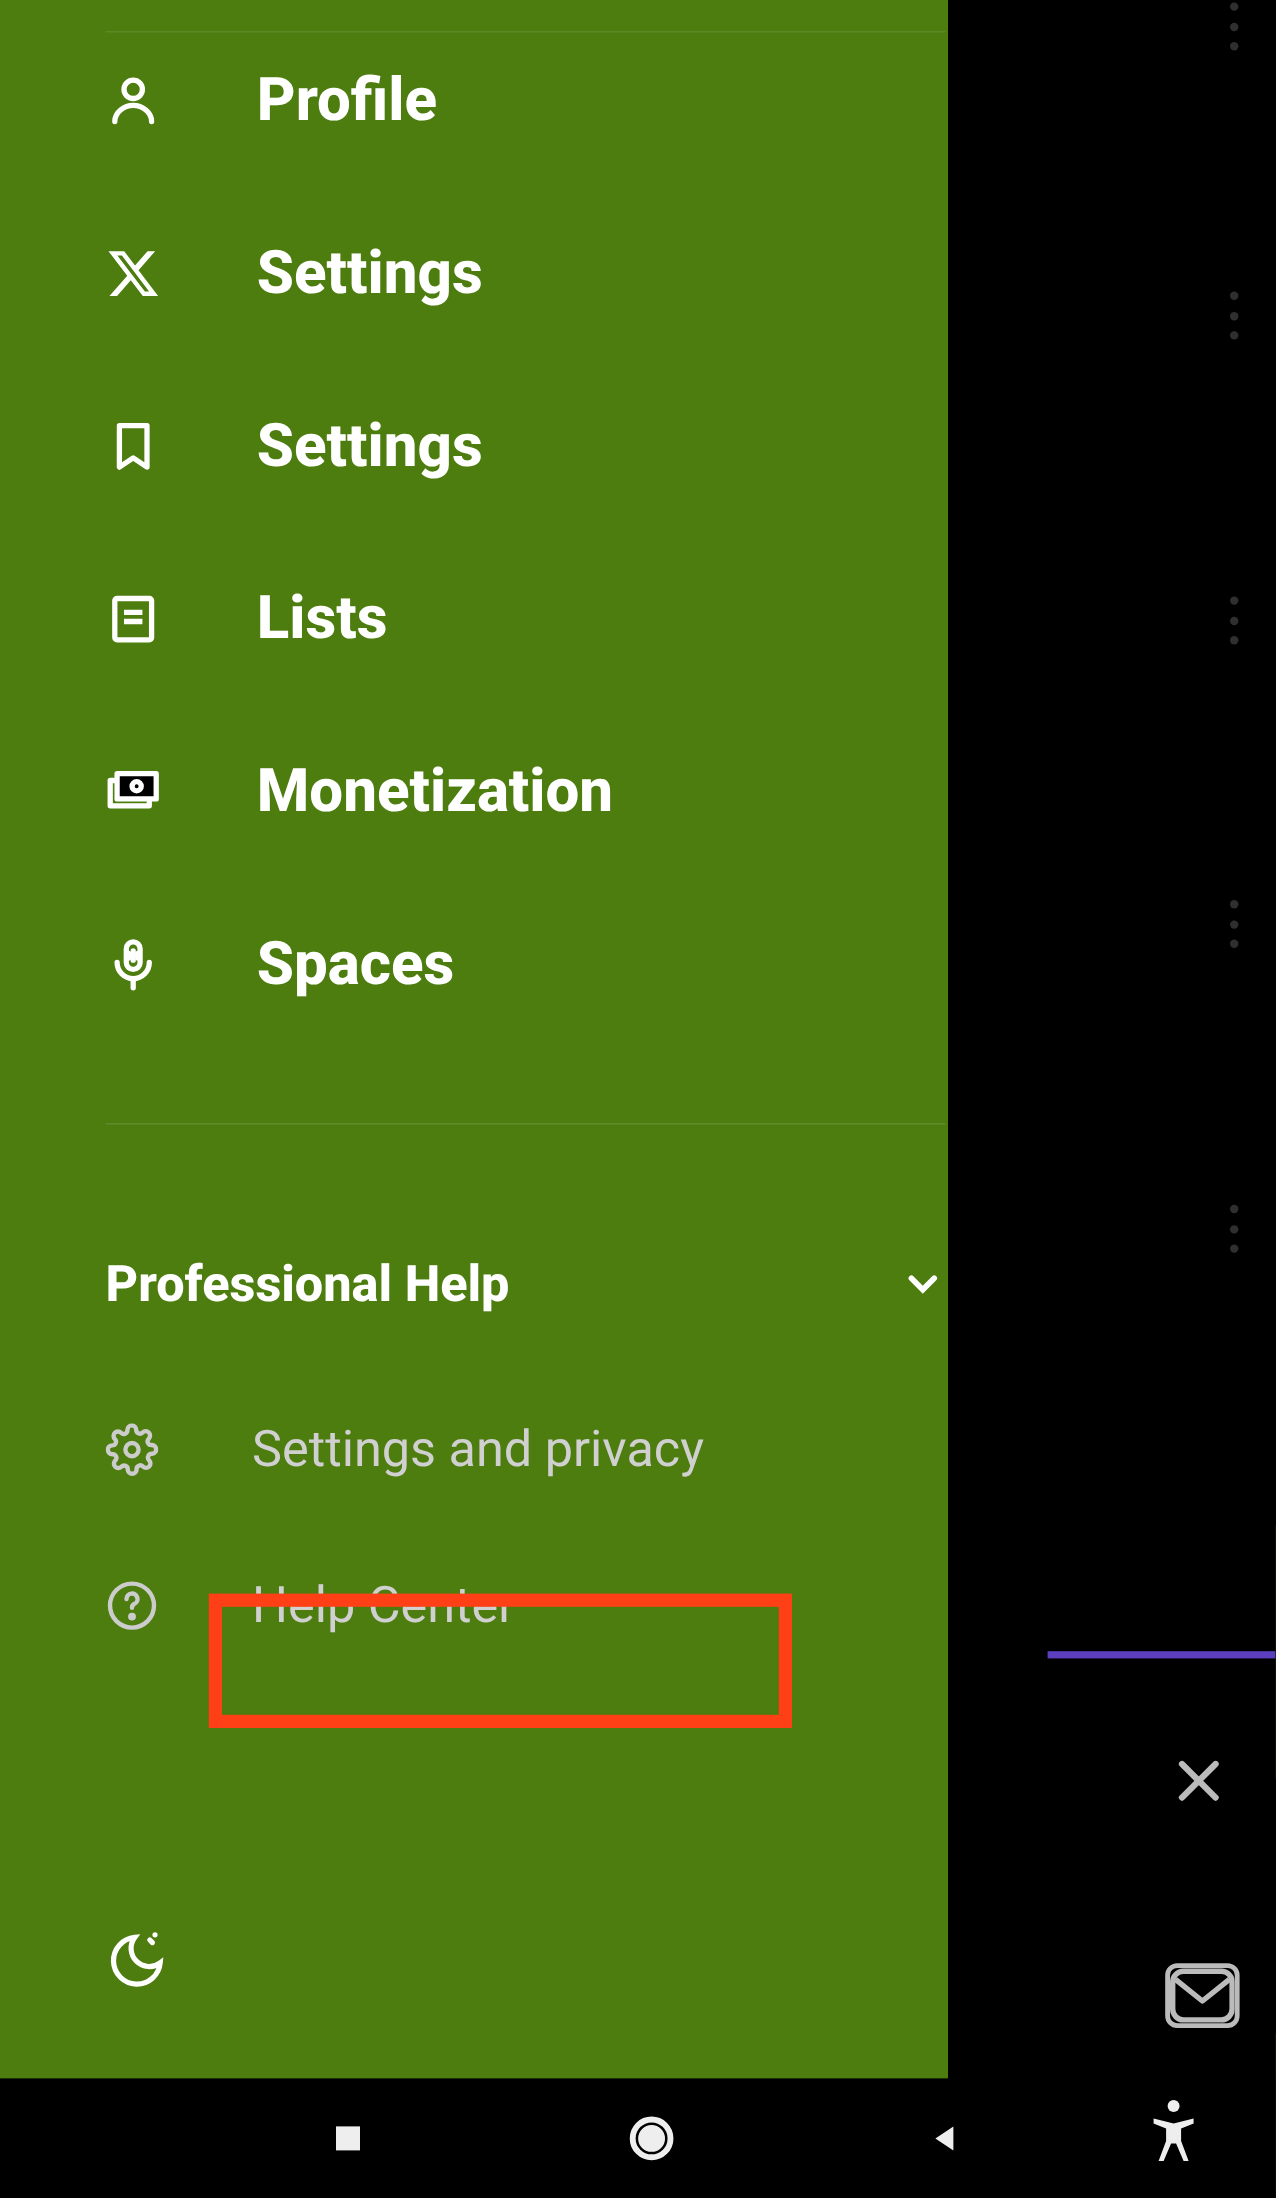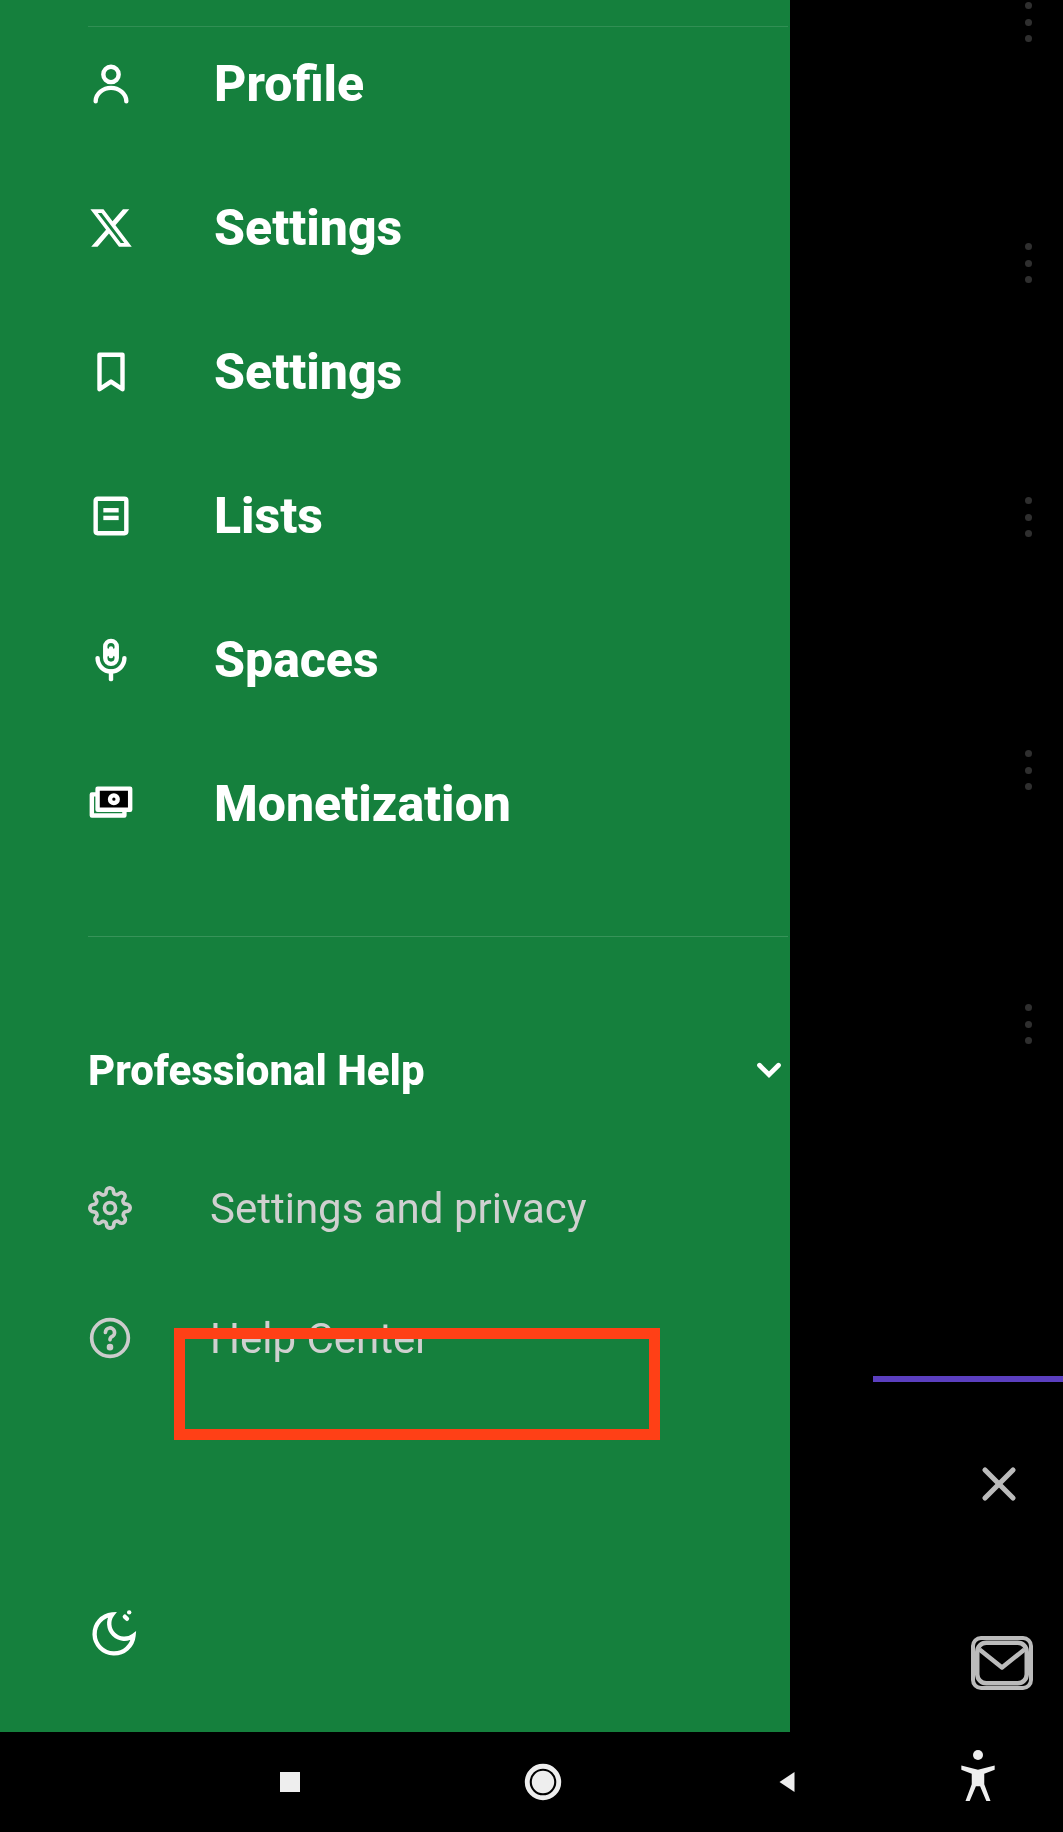--- a/index.html
+++ b/index.html
@@ -1,17 +1,17 @@
 <!DOCTYPE html>
 <html><head>
 <meta charset="utf-8">
 <style>
   html,body{margin:0;padding:0;background:#000;color:#fff;font-family:-apple-system,BlinkMacSystemFont,"Segoe UI",Roboto,Helvetica,Arial,sans-serif;}
   body{width:1063px;height:1832px;overflow:hidden;position:relative;}
-  .drawer{position:absolute;left:0;top:0;width:790px;height:100%;background:#15803d;box-sizing:border-box;padding:0 88px;}
+  .drawer{position:absolute;left:0;top:0;width:790px;height:100%;background:#4d7c0f;box-sizing:border-box;padding:0 88px;}
   .top-divider{position:absolute;top:26px;left:88px;right:0;height:1px;background:rgba(255,255,255,0.12);width:700px;}
   .nav{padding-top:12px;}
   .nav-item{display:flex;align-items:center;height:144px;cursor:pointer;}
   .nav-icon{width:46px;display:flex;align-items:center;justify-content:flex-start;}
   .nav-icon svg{width:46px;height:46px;}
   .nav-label{margin-left:80px;font-size:50px;font-weight:800;letter-spacing:0px;color:#fff;}
   .mid-divider{height:1px;background:rgba(255,255,255,0.15);width:700px;margin-top:60px;margin-bottom:0;}
   .section{display:flex;align-items:center;height:146px;cursor:pointer;width:700px;}
   .section-label{font-size:42px;font-weight:800;color:#fff;flex:1;}
   .section .chev{width:38px;height:38px;}
@@ -81,43 +81,43 @@
           <rect x="4" y="3" width="16" height="18" rx="1"></rect>
             <line x1="8" y1="9" x2="16" y2="9"></line>
             <line x1="8" y1="13" x2="16" y2="13"></line>
         </svg>
       </span>
       <span class="nav-label">Lists</span>
     </div>
 
     <div class="nav-item">
       <span class="nav-icon">
+        <svg viewBox="0 0 24 24" fill="none" stroke="#fff" stroke-width="2.3" stroke-linejoin="round">
+          <rect x="2" y="7" width="17" height="11"></rect>
+            <rect x="5" y="4" width="17" height="11" fill="#000"></rect>
+            <circle cx="13.5" cy="9.5" r="2"></circle>
+        </svg>
+      </span>
+      <span class="nav-label">Monetization</span>
+    </div>
+
+    <div class="nav-item">
+      <span class="nav-icon">
         <svg viewBox="0 0 24 24" fill="none" stroke="#fff" stroke-width="2.3" stroke-linecap="round">
           <rect x="9" y="2" width="6" height="12" rx="3"></rect>
             <path d="M5 11a7 7 0 0 0 14 0"></path>
             <line x1="12" y1="18" x2="12" y2="22"></line>
           <line x1="10" y1="7" x2="10" y2="9"></line>
             <line x1="12" y1="6" x2="12" y2="10"></line>
             <line x1="14" y1="7" x2="14" y2="9"></line>
         </svg>
       </span>
       <span class="nav-label">Spaces</span>
     </div>
 
-    <div class="nav-item">
-      <span class="nav-icon">
-        <svg viewBox="0 0 24 24" fill="none" stroke="#fff" stroke-width="2.3" stroke-linejoin="round">
-          <rect x="2" y="7" width="17" height="11"></rect>
-            <rect x="5" y="4" width="17" height="11" fill="#000"></rect>
-            <circle cx="13.5" cy="9.5" r="2"></circle>
-        </svg>
-      </span>
-      <span class="nav-label">Monetization</span>
-    </div>
-
   </div>
 
   <div class="mid-divider"></div>
 
   <div class="section" style="margin-top:60px">
     <span class="section-label">Professional Help</span>
     <span class="chev down">
       <svg viewBox="0 0 24 24" fill="none" stroke-width="3" stroke-linecap="round">
           <polyline points="6 9 12 15 18 9"></polyline>
         </svg>

